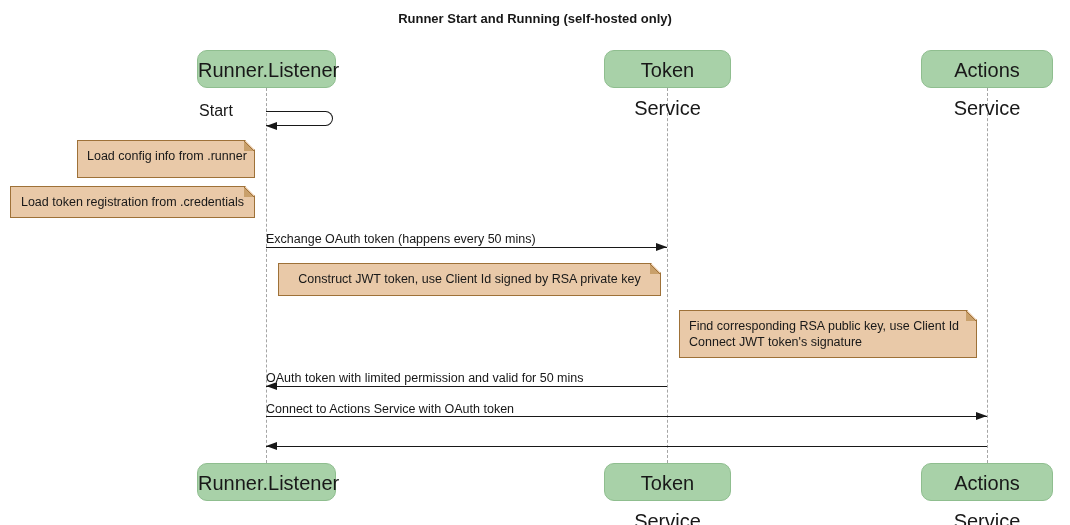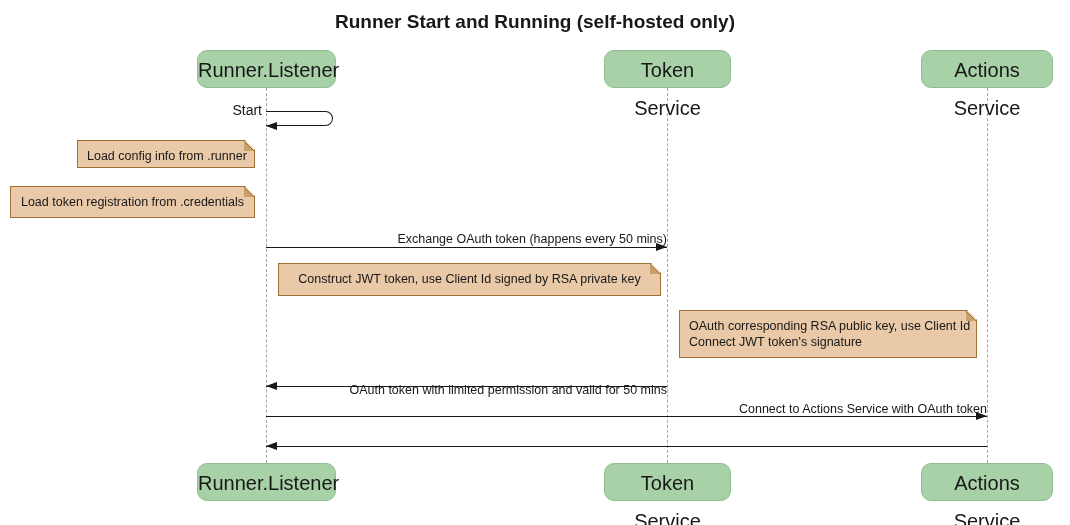--- a/index.html
+++ b/index.html
@@ -5,21 +5,21 @@
   html, body { margin:0; padding:0; background:#ffffff; }
   .canvas {
     position:relative; width:1070px; height:525px;
     background:var(--background, #ffffff);
     font-family:"Liberation Sans", sans-serif;
     color:var(--text, #181818);
     overflow:hidden;
   }
   .title {
     position:absolute; left:0; top:11px; width:1070px;
-    text-align:center; font-size:19px; font-weight:bold;
+    text-align:center; font-size:13px; font-weight:bold;
   }
   .lifeline {
     position:absolute; top:88px; height:375px; width:0;
     border-left:1px dashed var(--lifeline, #a5a5a5);
     z-index:1;
   }
   .participant {
     position:absolute; height:38px; line-height:38px;
     background:var(--participant-fill, #a8d1a8);
     border:1px solid var(--participant-border, #8fbe8f);
@@ -36,21 +36,21 @@
   }
   .note.center { text-align:center; }
   .note::before {
     content:""; position:absolute; top:0; right:0; width:10px; height:10px;
     background:linear-gradient(to bottom left,
       transparent 46%, var(--note-border, #9e7138) 46%,
       var(--note-border, #9e7138) 54%, var(--note-fold, #c9a06b) 54%);
   }
   .msg-label {
     position:absolute; font-size:12.5px; line-height:15px;
-    text-align:right; white-space:nowrap; z-index:4;
+    text-align:left; white-space:nowrap; z-index:4;
   }
   .msg-line {
     position:absolute; height:1px;
     background:var(--line, #181818); z-index:4;
   }
   .arrow-right {
     position:absolute; right:0; top:-4px; width:0; height:0;
     border-top:4.5px solid transparent; border-bottom:4.5px solid transparent;
     border-left:11px solid var(--line, #181818);
   }
@@ -64,21 +64,21 @@
     border:1px solid var(--line, #181818); border-left:none;
     border-radius:0 8px 8px 0; box-sizing:border-box; z-index:4;
   }
   .self-loop-arrow {
     position:absolute; left:266px; top:122px; width:0; height:0;
     border-top:4.5px solid transparent; border-bottom:4.5px solid transparent;
     border-right:11px solid var(--line, #181818); z-index:5;
   }
   .start-label {
     position:absolute; left:170px; top:103px; width:92px;
-    text-align:right; font-size:14px; line-height:15px; z-index:4;
+    text-align:center; font-size:16px; line-height:15px; z-index:4;
   }
 </style>
 </head>
 <body>
 
 <div class="canvas">
 
   <div class="title">Runner Start and Running (self-hosted only)</div>
 
   <div class="lifeline" style="left:266px;"></div>
@@ -86,37 +86,37 @@
   <div class="lifeline" style="left:987px;"></div>
 
   <div class="participant" style="left:197px; top:50px; width:139px;">Runner.Listener</div>
   <div class="participant" style="left:604px; top:50px; width:127px;">Token Service</div>
   <div class="participant" style="left:921px; top:50px; width:132px;">Actions Service</div>
 
   <div class="start-label">Start</div>
   <div class="self-loop"></div>
   <div class="self-loop-arrow"></div>
 
-  <div class="note center" style="left:77px; top:140px; width:178px; height:28px;">Load config info from .runner</div>
+  <div class="note center" style="left:77px; top:140px; width:178px; height:38px;">Load config info from .runner</div>
 
   <div class="note center" style="left:10px; top:186px; width:245px; height:32px;">Load token registration from .credentials</div>
 
   <div class="msg-label" style="left:266px; top:232px; width:401px;">Exchange OAuth token (happens every 50 mins)</div>
   <div class="msg-line" style="left:266px; top:247px; width:401px;">
     <span class="arrow-right"></span>
   </div>
 
   <div class="note center" style="left:278px; top:263px; width:383px; height:33px;">Construct JWT token, use Client Id signed by RSA private key</div>
 
   <div class="note" style="left:679px; top:310px; width:298px; height:48px;">
-    <div>OAuth corresponding RSA public key, use Client Id</div>
+    <div>Find corresponding RSA public key, use Client Id</div>
     <div>Connect JWT token's signature</div>
   </div>
 
-  <div class="msg-label" style="left:266px; top:371px; width:401px;margin-top:12px;">OAuth token with limited permission and valid for 50 mins</div>
+  <div class="msg-label" style="left:266px; top:371px; width:401px;">OAuth token with limited permission and valid for 50 mins</div>
   <div class="msg-line" style="left:266px; top:386px; width:401px;">
     <span class="arrow-left"></span>
   </div>
 
   <div class="msg-label" style="left:266px; top:402px; width:721px;">Connect to Actions Service with OAuth token</div>
   <div class="msg-line" style="left:266px; top:416px; width:721px;">
     <span class="arrow-right"></span>
   </div>
 
   <div class="msg-line" style="left:266px; top:446px; width:721px;">

